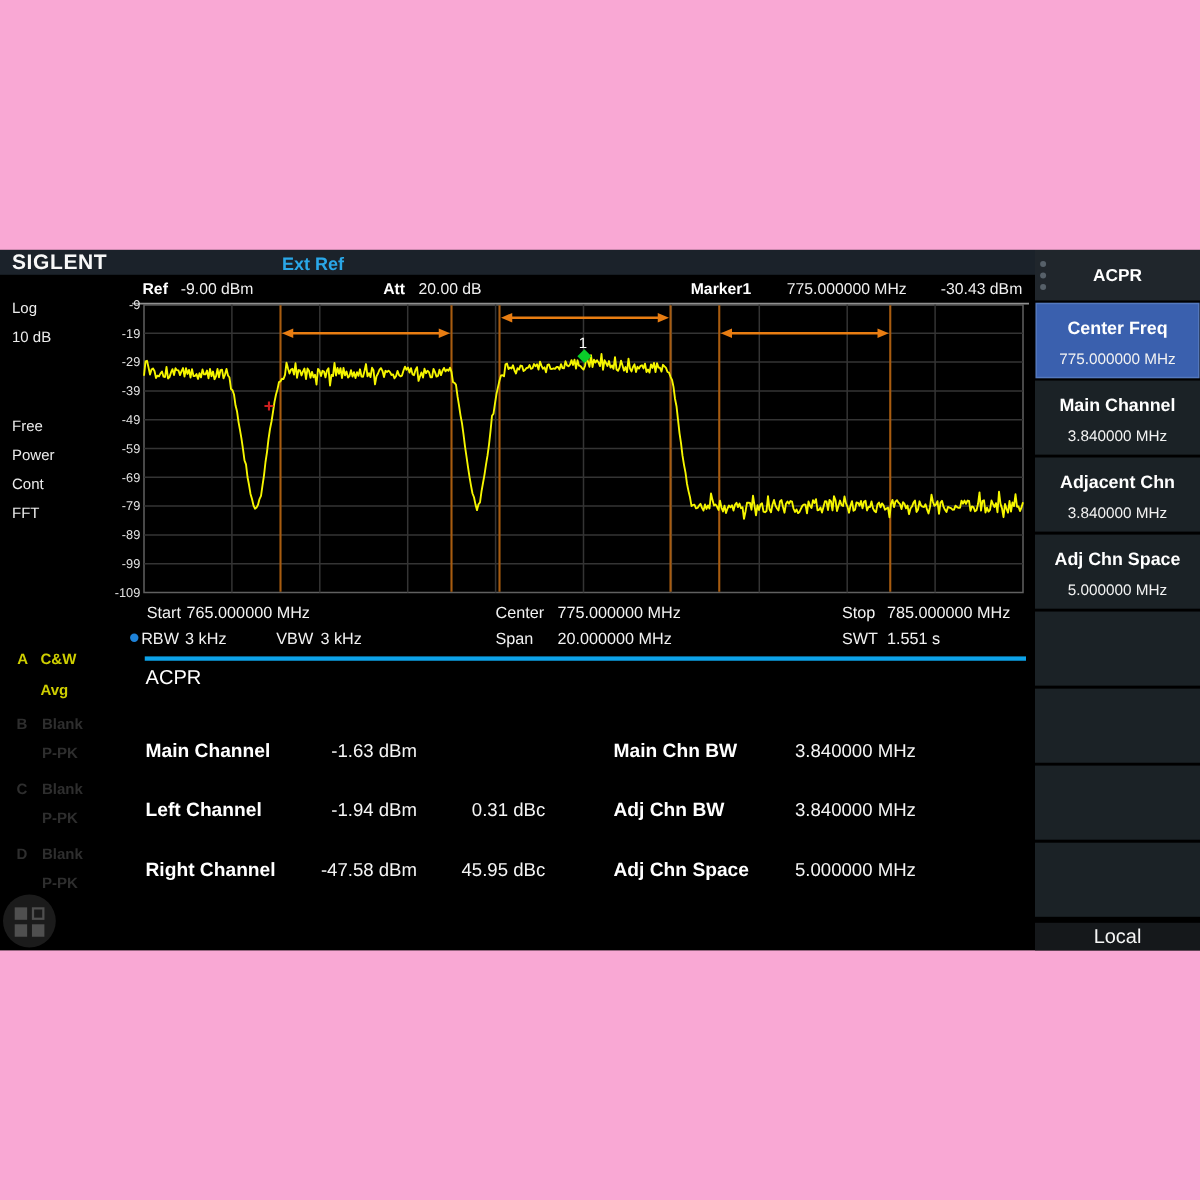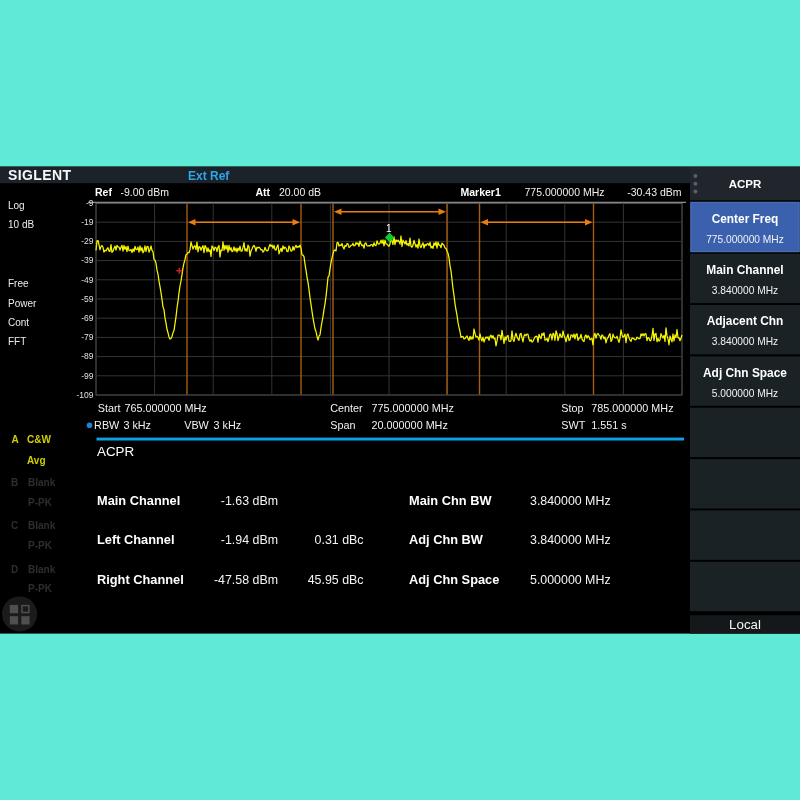--- a/index.html
+++ b/index.html
@@ -1,15 +1,15 @@
 <!DOCTYPE html>
 <html><head><meta charset="utf-8"><title>s</title>
 <style>
 html,body{margin:0;padding:0;background:#ffffff;}
-.wrap{position:relative;width:800px;height:800px;background:#5eead4;overflow:hidden;}
+.wrap{position:relative;width:800px;height:800px;background:#f9a8d4;overflow:hidden;}
 text{font-family:"Liberation Sans",sans-serif;}
 .yl{font-size:8.5px;fill:#e0e0e0;text-anchor:end;}
 .g{stroke:#343434;stroke-width:1;}
 .cl{stroke:#a85c10;stroke-width:1.4;}
 .ar{stroke:#e87d12;stroke-width:1.6;}
 .st{font-size:10.5px;fill:#f0f0f0;}
 .stb{font-size:10.5px;fill:#ffffff;font-weight:bold;}
 .sd{font-size:10px;fill:#ececec;}
 .ax{font-size:10.8px;fill:#f2f2f2;}
 .tb{font-size:12.8px;fill:#ffffff;font-weight:bold;}

